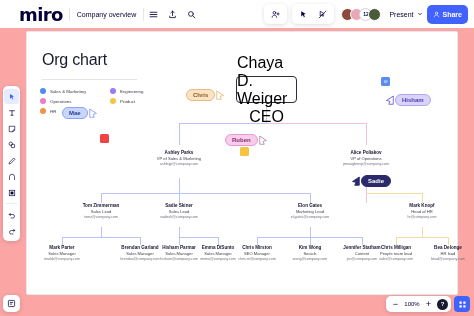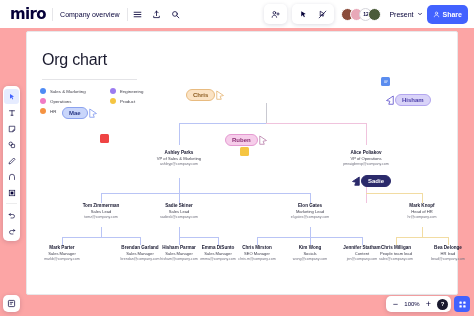--- a/index.html
+++ b/index.html
@@ -12,22 +12,22 @@
   #app { position: relative; width: 474px; height: 316px; background: #f7f7f8; }
 
   
   .topbar {
     position: absolute; top: 0; left: 0; width: 474px; height: 28px;
     background: #ffffff; display: flex; align-items: center;
     padding: 0 6px; z-index: 40;
   }
   .logo {
     font-family: "DejaVu Sans", sans-serif;
-    font-weight: 800; font-size: 15px; letter-spacing: -0.6px;
-    color: #050038; padding: 0 6px 0 4px;
+    font-weight: 800; font-size: 18px; letter-spacing: -0.6px;
+    color: #050038; padding: 0 6px 0 4px; margin-left: 9px;
   }
   .board-name {
     font-size: 7px; color: #050038; padding: 0 7px;
     white-space: nowrap;
   }
   .tb-sep { width: 1px; height: 13px; background: #e6e6e9; }
   .tb-btn {
     width: 17px; height: 17px; display: flex; align-items: center;
     justify-content: center; border-radius: 3px; color: #050038;
     margin: 0 1px;
@@ -313,20 +313,24 @@
       <div class="ln lnh ln-blue" style="left:230px; top:205px; width:105px;"></div>
       <div class="ln lnv ln-blue" style="left:230px; top:205px; height:8px;"></div>
       <div class="ln lnv ln-blue" style="left:283px; top:205px; height:8px;"></div>
       <div class="ln lnv ln-blue" style="left:335px; top:205px; height:8px;"></div>
 
       <div class="ln lnv ln-yellow" style="left:395px; top:195px; height:10px;"></div>
       <div class="ln lnh ln-yellow" style="left:369px; top:205px; width:52px;"></div>
       <div class="ln lnv ln-yellow" style="left:369px; top:205px; height:8px;"></div>
       <div class="ln lnv ln-yellow" style="left:421px; top:205px; height:8px;"></div>
 
+      <div class="ceo-box" style="left:209px; top:44px; width:61px; height:27px;">
+        <div class="n-name">Chaya D. Weiger</div>
+        <div class="n-role">CEO</div>
+      </div>
 
       <div class="node" style="left:112px; top:118px; width:80px;">
         <div class="n-name">Ashley Parks</div>
         <div class="n-role">VP of Sales &amp; Marketing</div>
         <div class="n-mail">ashleyp@company.com</div>
       </div>
       <div class="node" style="left:297px; top:118px; width:84px;">
         <div class="n-name">Alice Poliakov</div>
         <div class="n-role">VP of Operations</div>
         <div class="n-mail">pmraigbrnvp@company.com</div>

